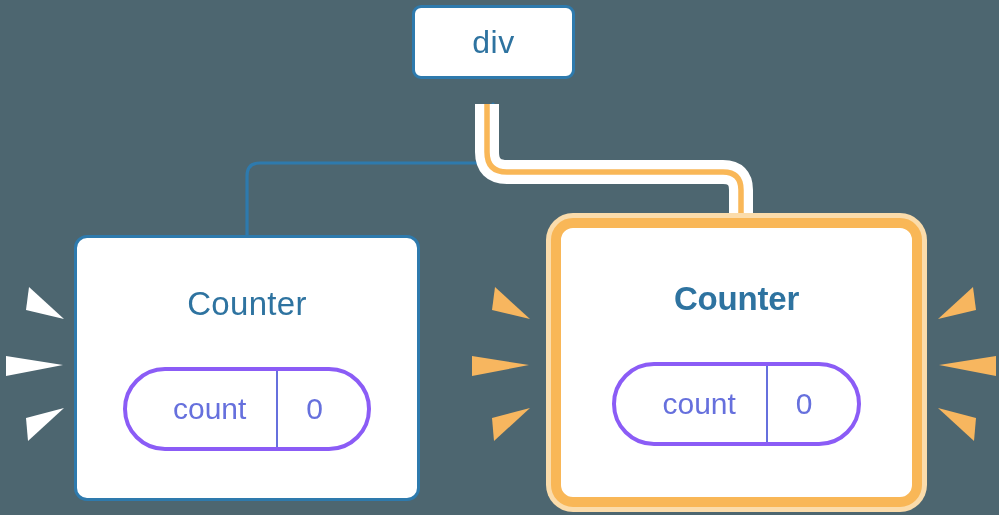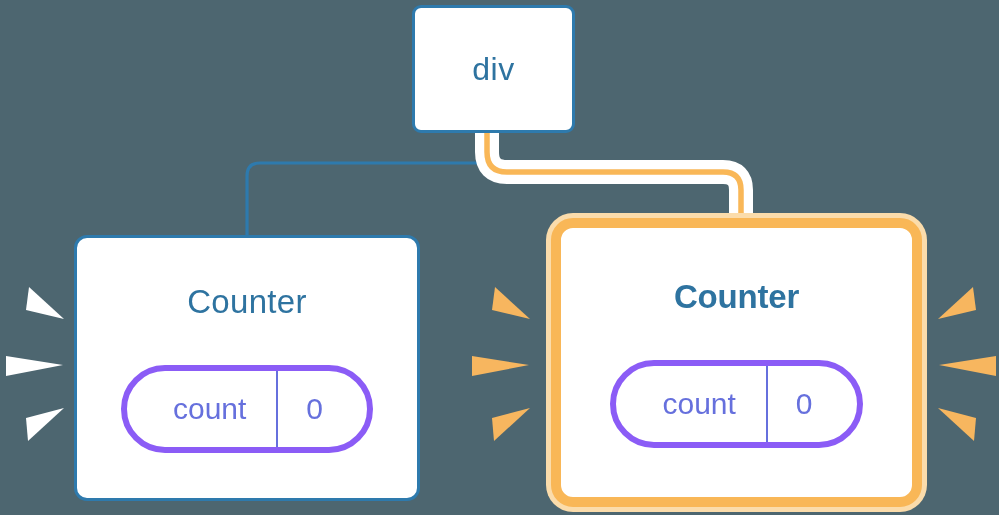--- a/index.html
+++ b/index.html
@@ -30,21 +30,21 @@
   
   .node {
     position: absolute;
     background: #ffffff;
     box-sizing: border-box;
   }
   .node-div {
     left: 412px;
     top: 5px;
     width: 163px;
-    height: 128px;
+    height: 74px;
     border: 3px solid #2e7aad;
     border-radius: 9px;
     z-index: 4;
   }
   .node-div .node-title {
     position: absolute;
     left: 0;
     right: 0;
     top: 50%;
     transform: translateY(-50%);
@@ -101,21 +101,21 @@
   }
   .counter-title.bold {
     font-weight: 700;
     letter-spacing: -0.2px;
   }
 
   
   .pill {
     display: flex;
     align-items: stretch;
-    border: 6px solid #8b5cf6;
+    border: 4px solid #8b5cf6;
     border-radius: 999px;
     height: 76px;
     background: transparent;
     overflow: hidden;
     justify-content: space-between;
   }
   .pill-key, .pill-val {
     display: flex;
     align-items: center;
     justify-content: center;

